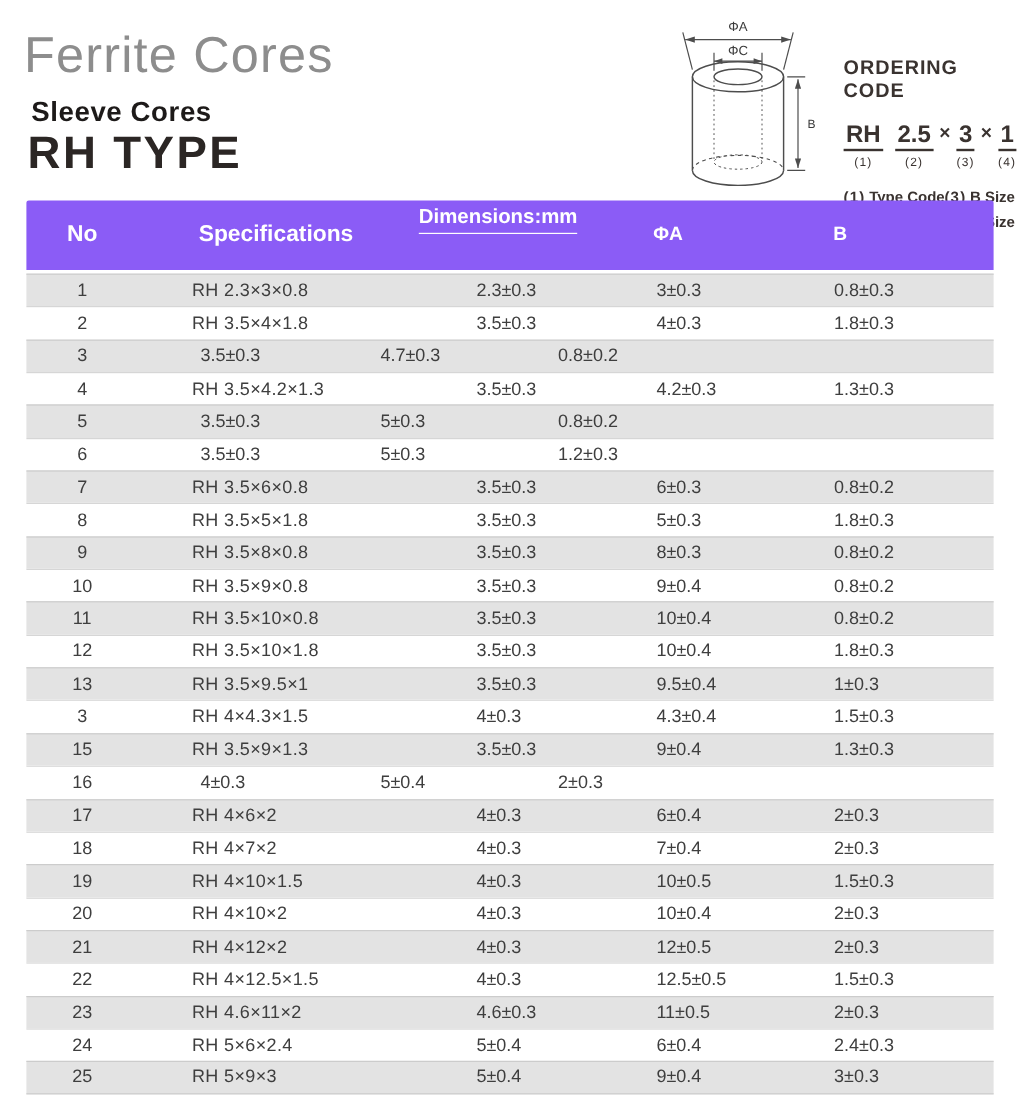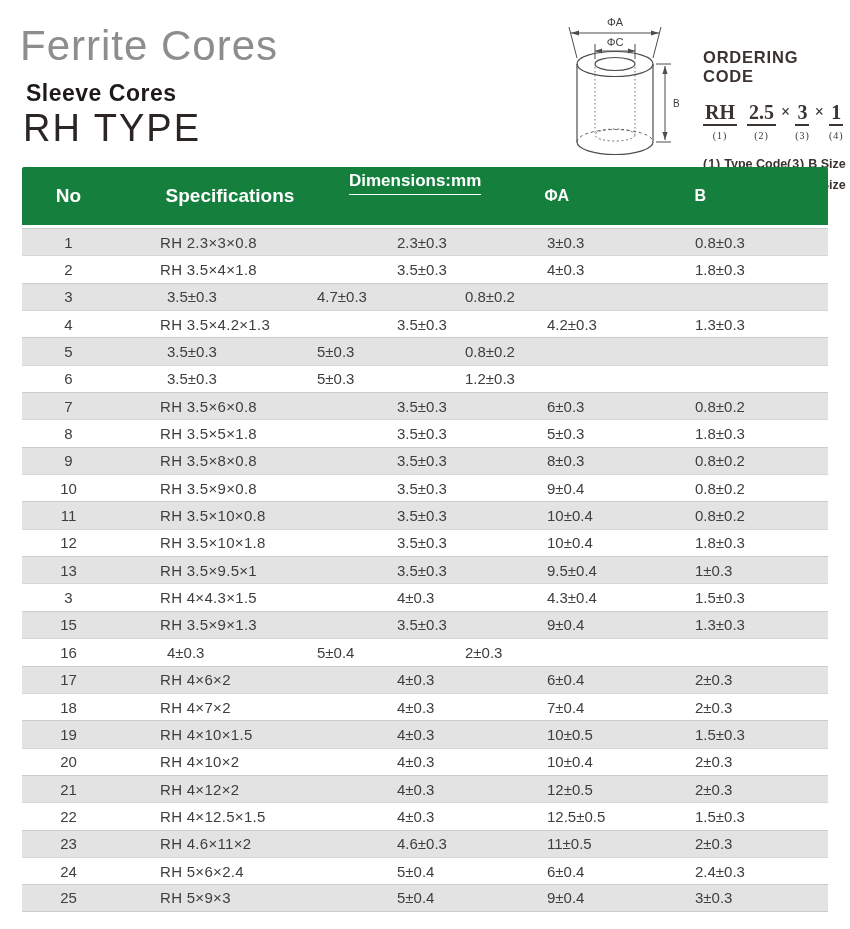--- a/index.html
+++ b/index.html
@@ -15,47 +15,47 @@
   .title-main {
     position: absolute; left: 20px; top: 22px;
     font-size: 42px; color: #8d8d8d; letter-spacing: 1px; font-weight: 500;
   }
   .title-sub {
     position: absolute; left: 26px; top: 80px;
     font-size: 23px; color: #1d1a19; font-weight: 600; letter-spacing: 0.5px;
   }
   .title-type {
     position: absolute; left: 23px; top: 107px;
-    font-size: 38px; color: #2b2624; font-weight: 400; letter-spacing: 2px;
+    font-size: 38px; color: #2b2624; font-weight: 700; letter-spacing: 2px;
   }
 
   
   .core-diagram { position: absolute; left: 558px; top: 6px; }
   .core-diagram text { font-family: "Liberation Sans", sans-serif; fill: #3c3c3c; }
 
   
   .ordering { position: absolute; left: 703px; top: 48px; width: 145px; color: #3a3330; }
   .ordering-title { font-size: 16.5px; font-weight: 700; letter-spacing: 0.8px; }
-  .code-line { display: flex; align-items: flex-start; margin-top: 15px; font-family: Liberation Serif, serif; }
+  .code-line { display: flex; align-items: flex-start; margin-top: 15px; }
   .code-part { display: inline-flex; flex-direction: column; align-items: center; }
   .code-part-text {
     font-size: 20px; font-weight: 700; line-height: 22px;
     border-bottom: 2px solid #3a3330; padding: 0 2px 1px 2px;
   }
   .code-part-index { font-size: 10px; margin-top: 4px; letter-spacing: 1px; }
   .code-sep { font-size: 16px; font-weight: 700; line-height: 22px; margin: 0 5px; }
   .gap-lg { margin-right: 10px; }
   .legend { margin-top: 16px; display: grid; grid-template-columns: 84px auto; row-gap: 7px; }
   .legend-item { display: flex; font-size: 12.5px; font-weight: 700; white-space: nowrap; }
   .legend-key { letter-spacing: 1px; margin-right: 3px; }
 
   
   .spec-table { position: absolute; left: 22px; top: 167px; width: 806px; }
   .thead {
-    background: #15803d; color: #ffffff; height: 58px;
+    background: #8b5cf6; color: #ffffff; height: 58px;
     display: flex; border-radius: 2px 2px 0 0;
   }
   .th-no { width: 93px; display: flex; align-items: center; justify-content: center;
            font-size: 19px; font-weight: 700; }
   .th-spec { width: 230px; display: flex; align-items: center; justify-content: center;
            font-size: 19px; font-weight: 700; }
   .th-dims { width: 483px; display: flex; }
   .dims-title {
     height: 28px; display: flex; align-items: center; justify-content: center;
     font-size: 17px; font-weight: 700;

